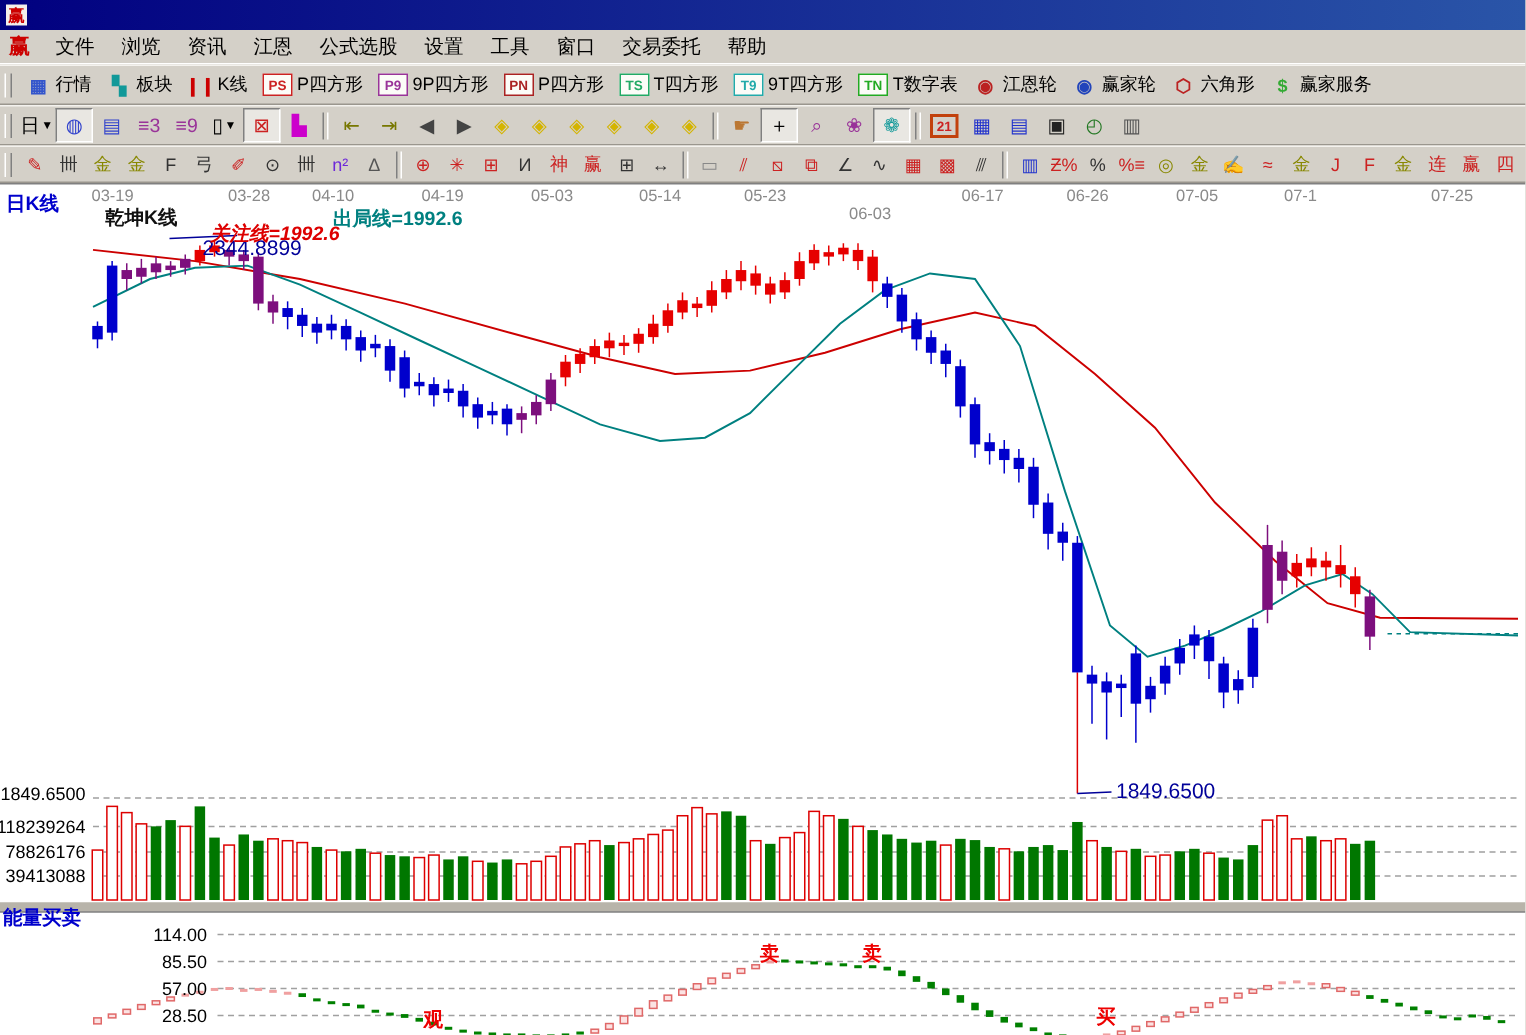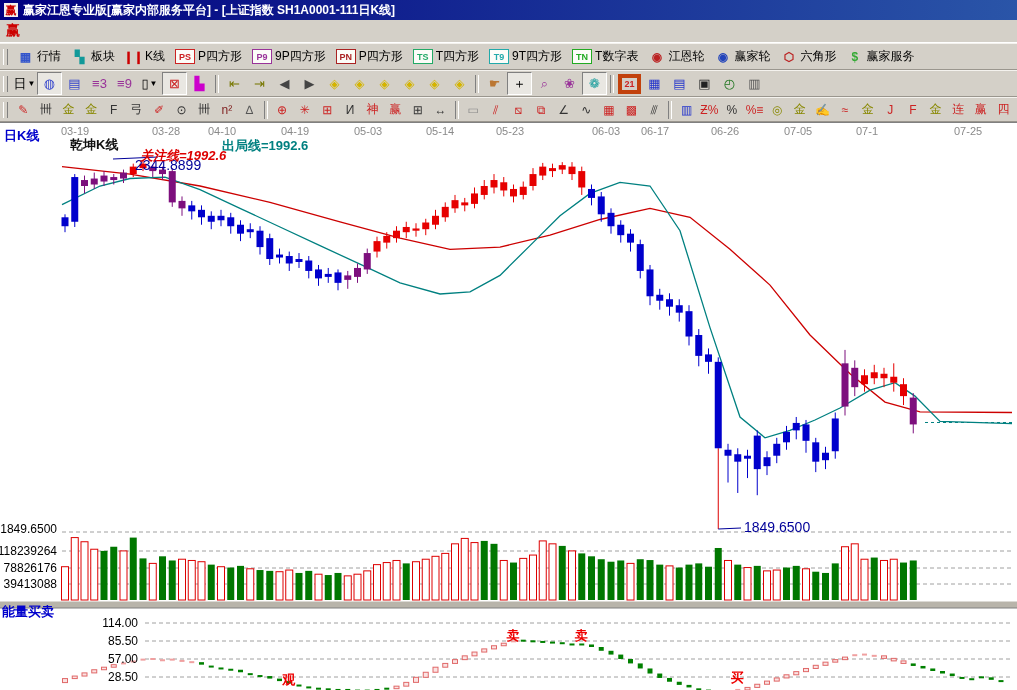--- a/index.html
+++ b/index.html
@@ -23,45 +23,56 @@
   .ibox{width:17px;height:15px;display:flex;align-items:center;justify-content:center;font-size:12px;font-weight:bold;}
   .badge{width:18px;height:13px;display:flex;align-items:center;justify-content:center;font-size:9px;font-weight:bold;
     border:1px solid;background:#fcfcf8;}
   .icon-btn{width:23px;height:21px;display:flex;align-items:center;justify-content:center;font-size:13px;
     border:1px solid transparent;position:relative;}
   .icon-btn.small{width:21px;height:19px;font-size:12px;}
   .icon-btn.pressed{border-top:1px solid #808080;border-left:1px solid #808080;border-bottom:1px solid #fff;
     border-right:1px solid #fff;background:#e9e7e2;}
   .icon-btn .dd{font-size:8px;color:#000;margin-left:1px;}
   .tsep{width:2px;height:18px;border-left:1px solid #808080;border-right:1px solid #fff;margin:0 3px;}
-  .boxed21{border:4px solid #c2410c;color:#c00;font-size:9px;font-weight:bold;padding:1px 2px;}
+  .boxed21{border:2px solid #c2410c;color:#c00;font-size:9px;font-weight:bold;padding:1px 2px;}
   
   .chart-region{position:relative;width:1017px;height:572px;background:#fff;
     border-top:1px solid #808080;box-sizing:border-box;}
   .chart-region svg{position:absolute;left:0;top:0;}
   .flt{position:absolute;font-size:13px;font-weight:bold;white-space:nowrap;z-index:5;}
   #lbl-main-panel{left:4px;top:4px;color:#0000cc;}
   #lbl-kline-name{left:70px;top:13px;color:#111;}
   #lbl-attention{left:140px;top:24px;color:#dd0000;font-style:italic;}
   #lbl-exit{left:222px;top:14px;color:#008080;}
   #lbl-ind-panel{left:2px;top:480px;color:#0000cc;}
   .date-lbl{position:absolute;top:2px;font-size:11px;color:#8a8a8a;font-weight:normal;}
 </style>
 </head>
 <body>
 
 <div class="window">
 
   <div class="titlebar">
     <span class="logo">赢</span>
-    <span>赢家江恩专业版[赢家内部服务平台] - [上证指数  SH1A0001-111日K线]</span>
   </div>
 
   <div class="menubar">
     <span class="mlogo">赢</span>
+    <span id="menu-items" style="display:flex;">
+        <span class="menu-item">文件</span>
+        <span class="menu-item">浏览</span>
+        <span class="menu-item">资讯</span>
+        <span class="menu-item">江恩</span>
+        <span class="menu-item">公式选股</span>
+        <span class="menu-item">设置</span>
+        <span class="menu-item">工具</span>
+        <span class="menu-item">窗口</span>
+        <span class="menu-item">交易委托</span>
+        <span class="menu-item">帮助</span>
+      </span>
   </div>
 
   <div class="toolbar tb1" id="toolbar-main">
       <span class="grip"></span>
       <span class="tbtn">
         <span class="ibox" style="color: rgb(51, 85, 204);">▦</span>
         <span>行情</span>
       </span>
       <span class="tbtn">
         <span class="ibox" style="color: rgb(17, 153, 153);">▚</span>
@@ -230,21 +241,21 @@
       <span class="icon-btn small">
         <span style="color: rgb(204, 34, 34);">✐</span>
       </span>
       <span class="icon-btn small">
         <span style="color: rgb(51, 51, 51);">⊙</span>
       </span>
       <span class="icon-btn small">
         <span style="color: rgb(51, 51, 51);">卌</span>
       </span>
       <span class="icon-btn small">
-        <span style="color: #7f1d1d;">n²</span>
+        <span style="color: #6d28d9;">n²</span>
       </span>
       <span class="icon-btn small">
         <span style="color: rgb(85, 85, 85);">∆</span>
       </span>
       <span class="tsep"></span>
       <span class="icon-btn small">
         <span style="color: rgb(204, 34, 34);">⊕</span>
       </span>
       <span class="icon-btn small">
         <span style="color: rgb(204, 34, 34);">✳</span>
@@ -345,21 +356,21 @@
 
   <div class="chart-region">
     <div id="date-axis">
         <span class="date-lbl" style="left: 61px;">03-19</span>
         <span class="date-lbl" style="left: 131px; padding-left: 21px;">03-28</span>
         <span class="date-lbl" style="left: 208px;">04-10</span>
         <span class="date-lbl" style="left: 281px;">04-19</span>
         <span class="date-lbl" style="left: 354px;">05-03</span>
         <span class="date-lbl" style="left: 426px;">05-14</span>
         <span class="date-lbl" style="left: 496px;">05-23</span>
-        <span class="date-lbl" style="left: 592px;">06-03</span>
+        <span class="date-lbl" style="left: 566px; margin-top: 12px;">06-03</span>
         <span class="date-lbl" style="left: 641px;">06-17</span>
         <span class="date-lbl" style="left: 711px;">06-26</span>
         <span class="date-lbl" style="left: 784px;">07-05</span>
         <span class="date-lbl" style="left: 856px;">07-1</span>
         <span class="date-lbl" style="left: 926px; margin-left: 28px;">07-25</span>
       </div>
     <div class="flt" id="lbl-main-panel">日K线</div>
     <div class="flt" id="lbl-kline-name">乾坤K线</div>
     <div class="flt" id="lbl-attention">关注线=1992.6</div>
     <div class="flt" id="lbl-exit">出局线=1992.6</div>

